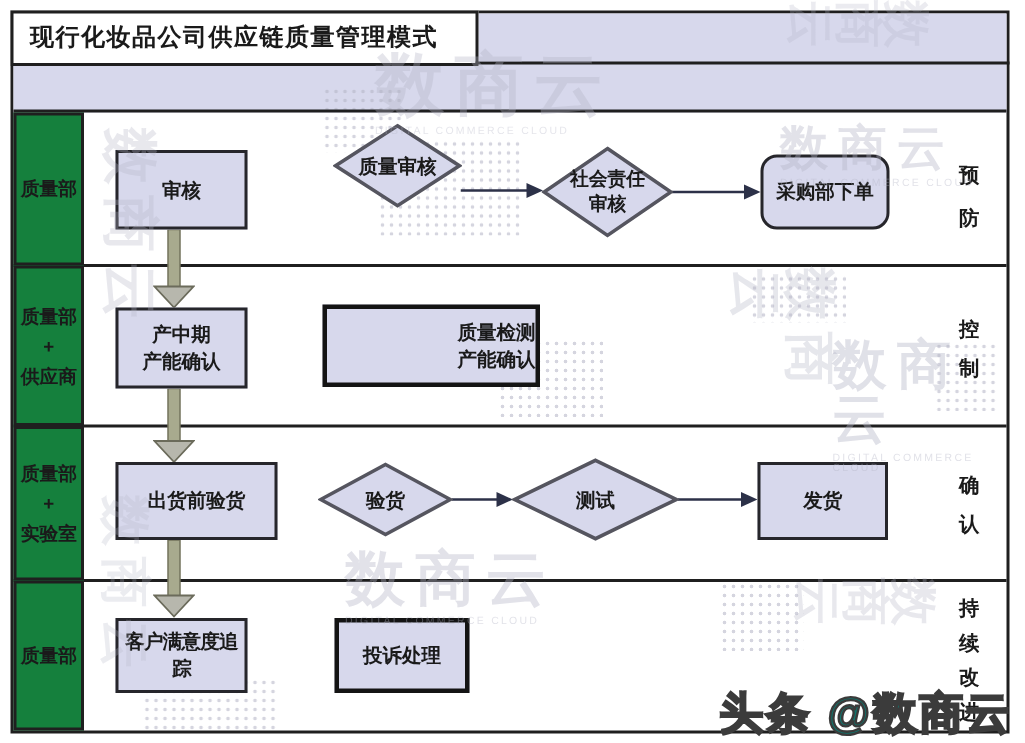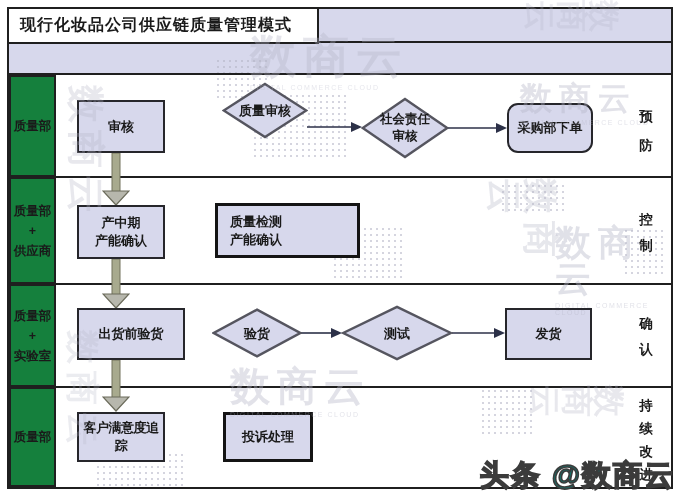--- a/index.html
+++ b/index.html
@@ -22,21 +22,21 @@
   .hdiv{left:9px;width:662px;height:2px;background:#1f1f1f;z-index:2;}
   
   .stage{left:636px;width:20px;z-index:4;text-align:center;}
   .stage span{display:block;font-size:13.5px;font-weight:bold;}
   
   .node{box-sizing:border-box;background:#d7d8ec;border:2px solid #26262b;z-index:4;
     display:flex;flex-direction:column;align-items:center;justify-content:center;text-align:center;}
   .node span{display:block;font-size:13px;font-weight:bold;line-height:18px;}
   .node.small span{font-size:13px;letter-spacing:-0.5px;}
   .node.heavy{border-width:3px;border-color:#141414;}
-  .node.align-left{align-items:flex-start;padding-left:12px;text-align:left;}
+  .node.align-left{align-items:flex-end;padding-left:12px;text-align:left;}
   
   .diamond{z-index:4;}
   .diamond svg{position:absolute;left:0;top:0;width:100%;height:100%;}
   .diamond polygon{fill:#d7d8ec;stroke:#55555f;stroke-width:2.4;vector-effect:non-scaling-stroke;}
   .diamond .dlabel{position:absolute;left:0;top:0;width:100%;height:100%;display:flex;flex-direction:column;
     align-items:center;justify-content:center;z-index:2;}
   .diamond .dlabel span{display:block;font-size:13px;font-weight:bold;line-height:17px;}
   
   .block-arrow,.thin-arrow{z-index:3;}
   

